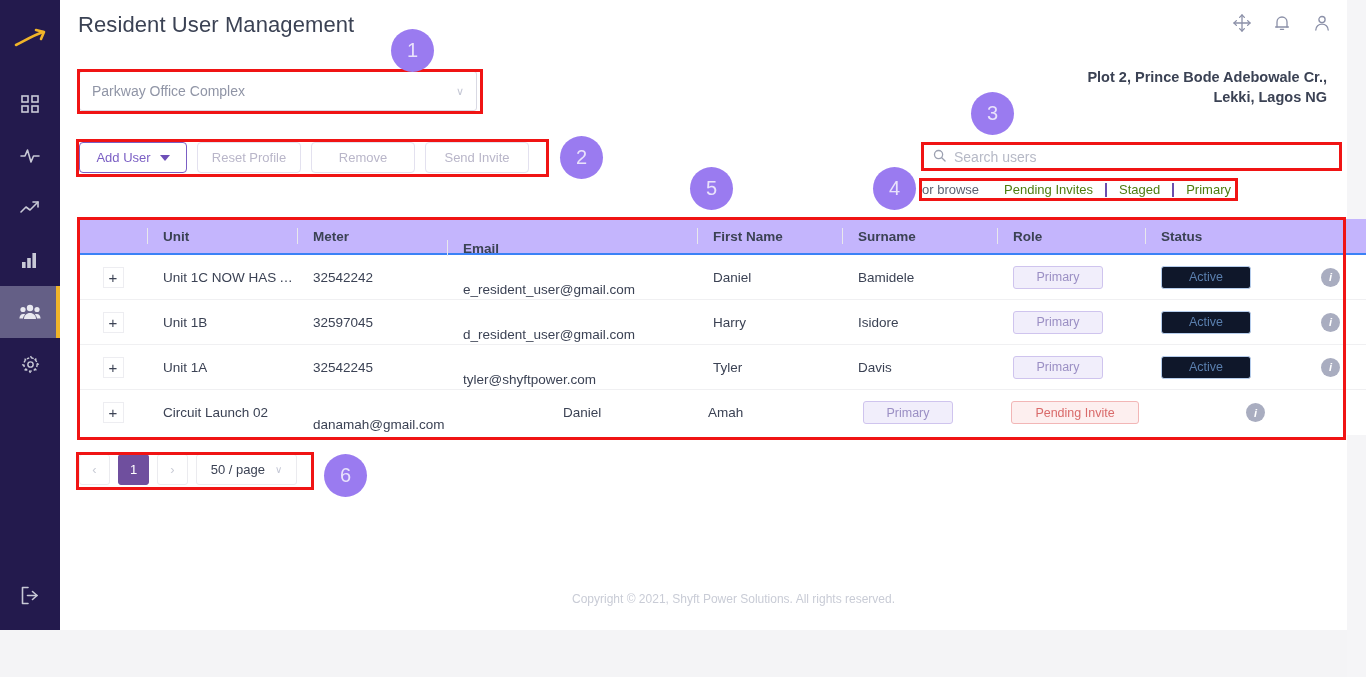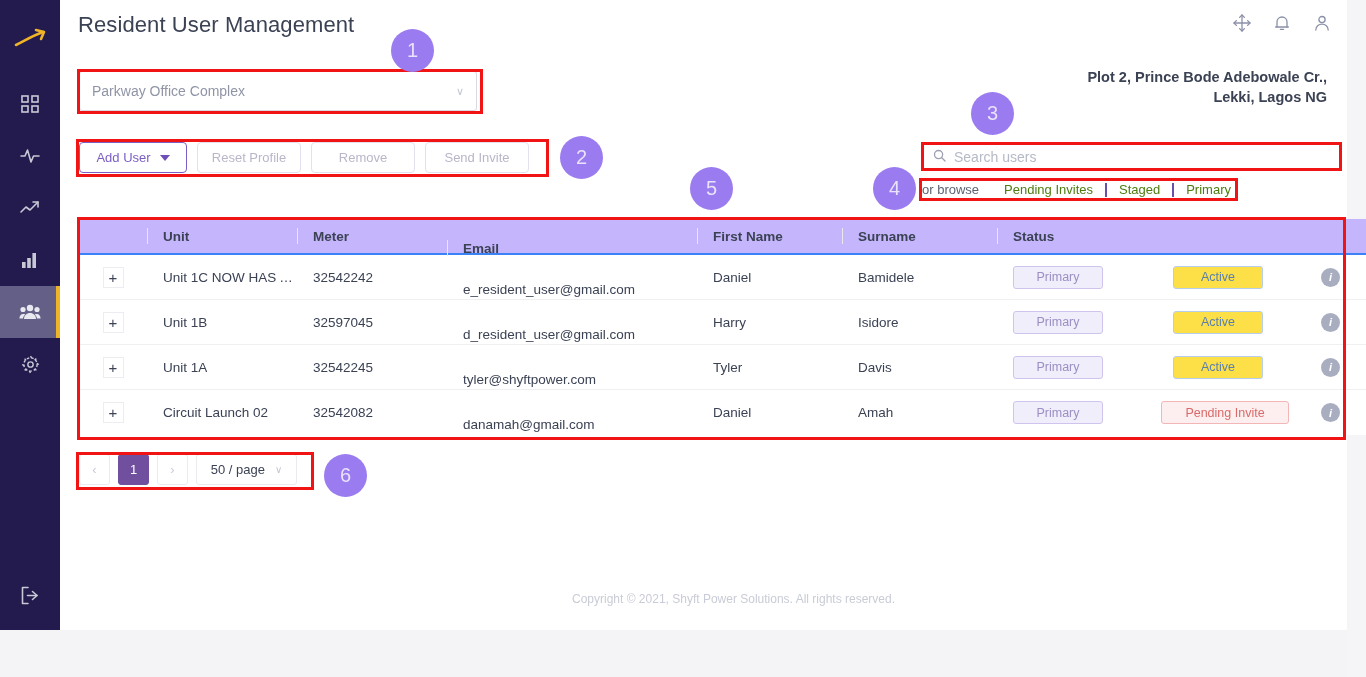--- a/index.html
+++ b/index.html
@@ -126,21 +126,21 @@
   .expand-btn {
     width: 21px; height: 21px; border: 1px solid #ededf1; background: #fff;
     display: flex; align-items: center; justify-content: center;
     font-size: 15px; color: #3b4254; cursor: pointer; line-height: 1;
   }
   .badge {
     display: inline-flex; align-items: center; justify-content: center;
     height: 23px; min-width: 90px; padding: 0 12px; font-size: 12.5px; border-radius: 3px;
   }
   .badge.role { background: #f1eefb; border: 1px solid #cfc4ee; color: #9b8fc4; }
-  .badge.active { background: #fde047; border: 1px solid #b6cdec; color: #5a7fae; margin-left: 12px; }
+  .badge.active { background: #0f172a; border: 1px solid #b6cdec; color: #5a7fae; }
   .badge.pending { background: #fdefef; border: 1px solid #f2b6b6; color: #d96a6a; min-width: 128px; }
   .info-ico {
     width: 19px; height: 19px; border-radius: 50%; background: #a9adc0;
     display: flex; align-items: center; justify-content: center;
     color: #fff; font-size: 11px; font-style: italic; font-weight: bold; cursor: pointer;
   }
 
   
   #pagination { position: absolute; left: 19px; top: 454px; display: flex; gap: 8px; align-items: center; }
   .pg-btn {
@@ -327,20 +327,21 @@
     </div>
 
     <div id="table">
       <div class="t-head">
         <div class="th c-exp"></div>
         <div class="th c-unit">Unit</div>
         <div class="th c-meter">Meter</div>
         <div class="th c-email">Email</div>
         <div class="th c-first">First Name</div>
         <div class="th c-sur">Surname</div>
+        <div class="th c-role">Role</div>
         <div class="th c-status">Status</div>
         <div class="th c-info"></div>
       </div>
       <div id="table-body">
           <div class="t-row">
             <div class="td c-exp">
               <button class="expand-btn">+</button>
             </div>
             <div class="td c-unit">
               <span class="unit-txt">Unit 1C NOW HAS A …</span>
@@ -401,21 +402,20 @@
               <span class="info-ico">i</span>
             </div>
           </div>
           <div class="t-row">
             <div class="td c-exp">
               <button class="expand-btn">+</button>
             </div>
             <div class="td c-unit">
               <span class="unit-txt">Circuit Launch 02</span>
             </div>
-            <div class="td c-meter">32542082</div>
             <div class="td c-email">danamah@gmail.com</div>
             <div class="td c-first">Daniel</div>
             <div class="td c-sur">Amah</div>
             <div class="td c-role">
               <span class="badge role">Primary</span>
             </div>
             <div class="td c-status">
               <span class="badge pending">Pending Invite</span>
             </div>
             <div class="td c-info">

